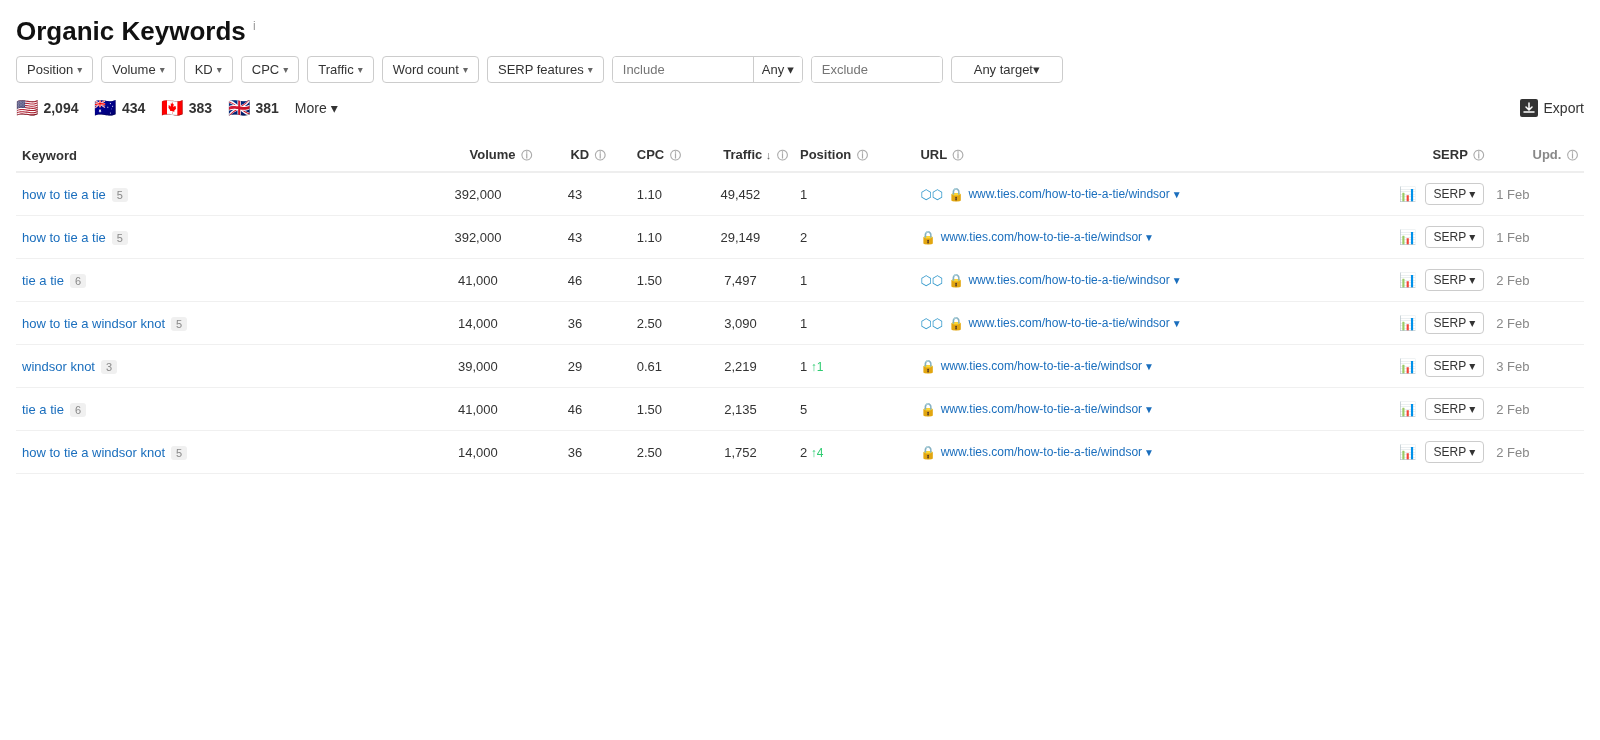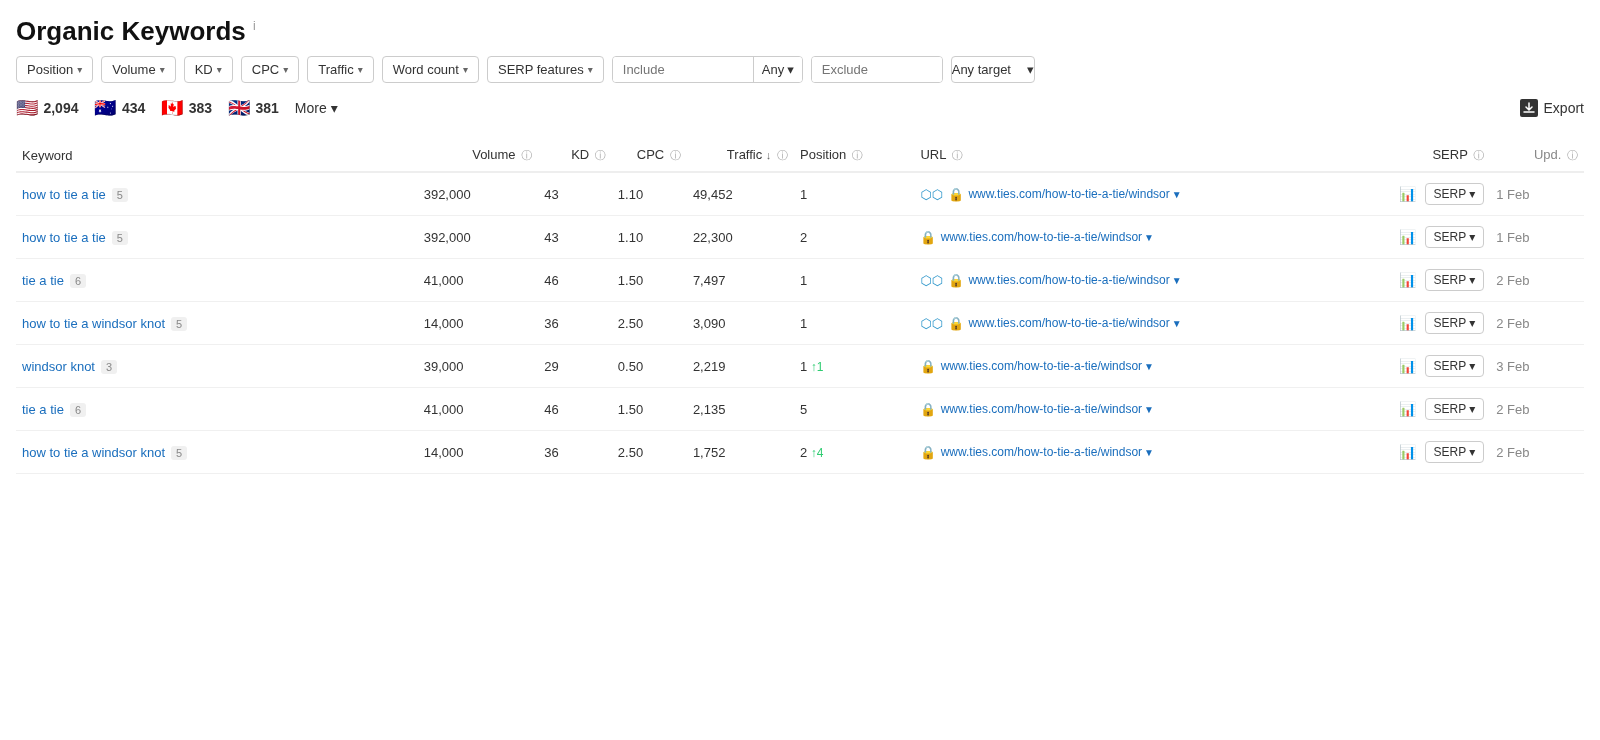--- a/index.html
+++ b/index.html
@@ -29,22 +29,22 @@
     }
     .filter-exclude {
       display: inline-flex; align-items: center;
       border: 1px solid #ccc; border-radius: 4px; overflow: hidden;
     }
     .filter-exclude input {
       border: none; outline: none; padding: 5px 10px; font-size: 13px;
       width: 130px; color: #737373;
     }
     .any-target-btn {
-      display: inline-flex; align-items: center; gap: 16px;
-      border: 1px solid #ccc; border-radius: 4px; padding: 5px 0;
+      display: inline-flex; align-items: center; gap: 0;
+      border: 1px solid #ccc; border-radius: 4px; padding: 5px 22px;
       font-size: 13px; background: #fff; cursor: pointer; color: #333;
     }
 
     .country-bar {
       display: flex; align-items: center; gap: 16px;
       margin-bottom: 12px; padding-bottom: 8px;
     }
     .country-item { display: flex; align-items: center; gap: 5px; font-size: 14px; font-weight: 600; cursor: pointer; }
     .flag { font-size: 18px; }
     .more-btn {
@@ -54,32 +54,32 @@
     .export-btn {
       margin-left: auto; display: inline-flex; align-items: center; gap: 6px;
       font-size: 14px; color: #333; cursor: pointer; background: none; border: none; font-weight: 500;
     }
     .export-icon { width: 18px; height: 18px; background: #333; border-radius: 2px; display: inline-flex; align-items: center; justify-content: center; }
     .export-icon svg { fill: #fff; }
 
     table { width: 100%; border-collapse: collapse; font-size: 13px; }
     thead th {
       text-align: left; padding: 8px 6px; border-bottom: 2px solid #eee;
-      font-weight: 400; color: #333; white-space: nowrap; vertical-align: bottom;
+      font-weight: 700; color: #333; white-space: nowrap; vertical-align: bottom;
     }
     thead th .info { color: #aaa; font-size: 11px; margin-left: 2px; }
     thead th .sort-arrow { color: #666; font-size: 11px; }
     tbody tr { border-bottom: 1px solid #f0f0f0; }
     tbody td { padding: 10px 6px; vertical-align: middle; }
     .kw-link { color: #1a6ebd; text-decoration: none; }
     .word-count-badge {
       display: inline-block; background: #f0f0f0; color: #888;
       border-radius: 3px; padding: 1px 5px; font-size: 11px; margin-left: 6px;
     }
-    .num-col { text-align: left; color: #333; }
+    .num-col { text-align: center; color: #333; }
     .pos-col { text-align: left; color: #333; }
     .url-col { color: #1a6ebd; font-size: 12px; }
     .url-lock { color: #f0a500; margin-right: 2px; }
     .url-dropdown { color: #1a6ebd; font-size: 10px; }
     .serp-btn {
       display: inline-flex; align-items: center; gap: 3px;
       border: 1px solid #ccc; border-radius: 4px; padding: 3px 8px;
       font-size: 12px; background: #fff; cursor: pointer; color: #333;
     }
     .bar-icon { color: #aaa; font-size: 14px; cursor: pointer; margin-right: 4px; }
@@ -202,21 +202,21 @@
       <button class="serp-btn">SERP <span class="arrow">▾</span></button>
     </div>
         </td>
         <td class="date-col">1 Feb</td>
       </tr>
       <tr>
         <td><a href="#" class="kw-link">how to tie a tie</a><span class="word-count-badge">5</span></td>
         <td class="num-col">392,000</td>
         <td class="num-col">43</td>
         <td class="num-col">1.10</td>
-        <td class="num-col">22,300</td>
+        <td class="num-col">29,149</td>
         <td class="pos-col">2</td>
         <td>
     <div class="url-cell">
       <div class="url-line">
 
         <span class="url-lock">🔒</span>
         <a href="#" class="url-col kw-link">www.ties.com/how-to-tie-a-tie/windsor</a>
         <span class="url-dropdown">▼</span>
       </div>
     </div>
@@ -276,21 +276,21 @@
       <span class="bar-icon">📊</span>
       <button class="serp-btn">SERP <span class="arrow">▾</span></button>
     </div>
         </td>
         <td class="date-col">2 Feb</td>
       </tr>
       <tr>
         <td><a href="#" class="kw-link">windsor knot</a><span class="word-count-badge">3</span></td>
         <td class="num-col">39,000</td>
         <td class="num-col">29</td>
-        <td class="num-col">0.50</td>
+        <td class="num-col">0.61</td>
         <td class="num-col">2,219</td>
         <td class="pos-col">1 <span class="pos-up">↑1</span></td>
         <td>
     <div class="url-cell">
       <div class="url-line">
 
         <span class="url-lock">🔒</span>
         <a href="#" class="url-col kw-link">www.ties.com/how-to-tie-a-tie/windsor</a>
         <span class="url-dropdown">▼</span>
       </div>

